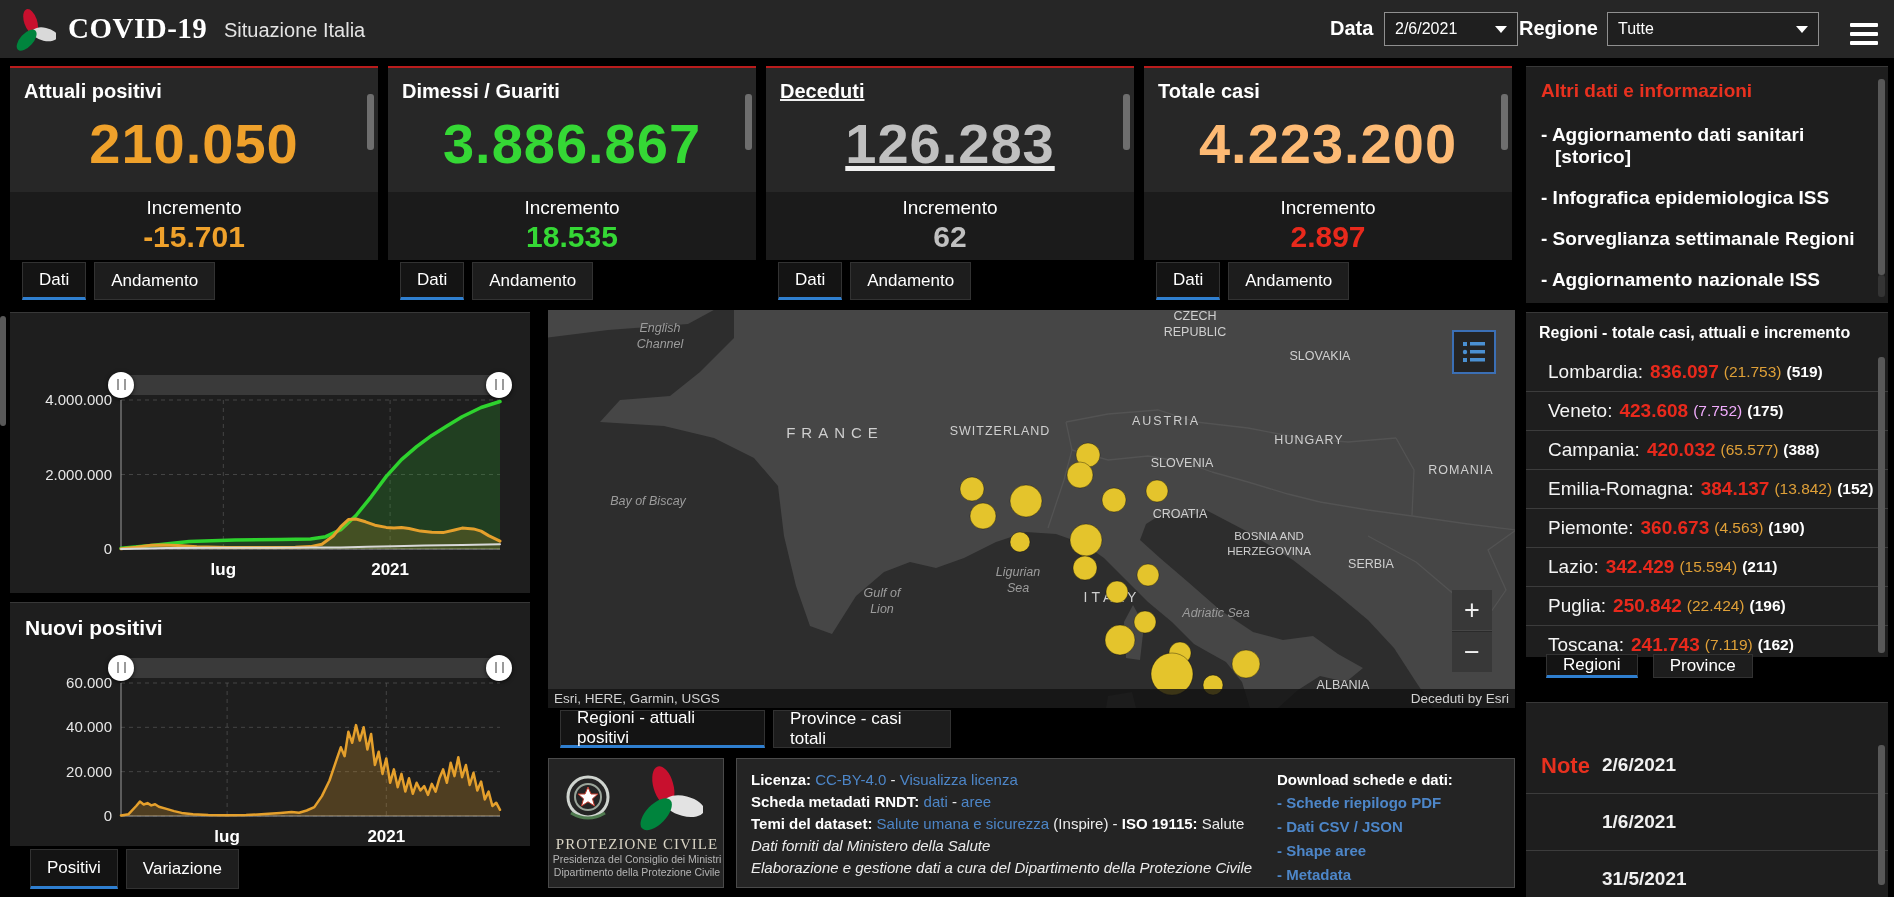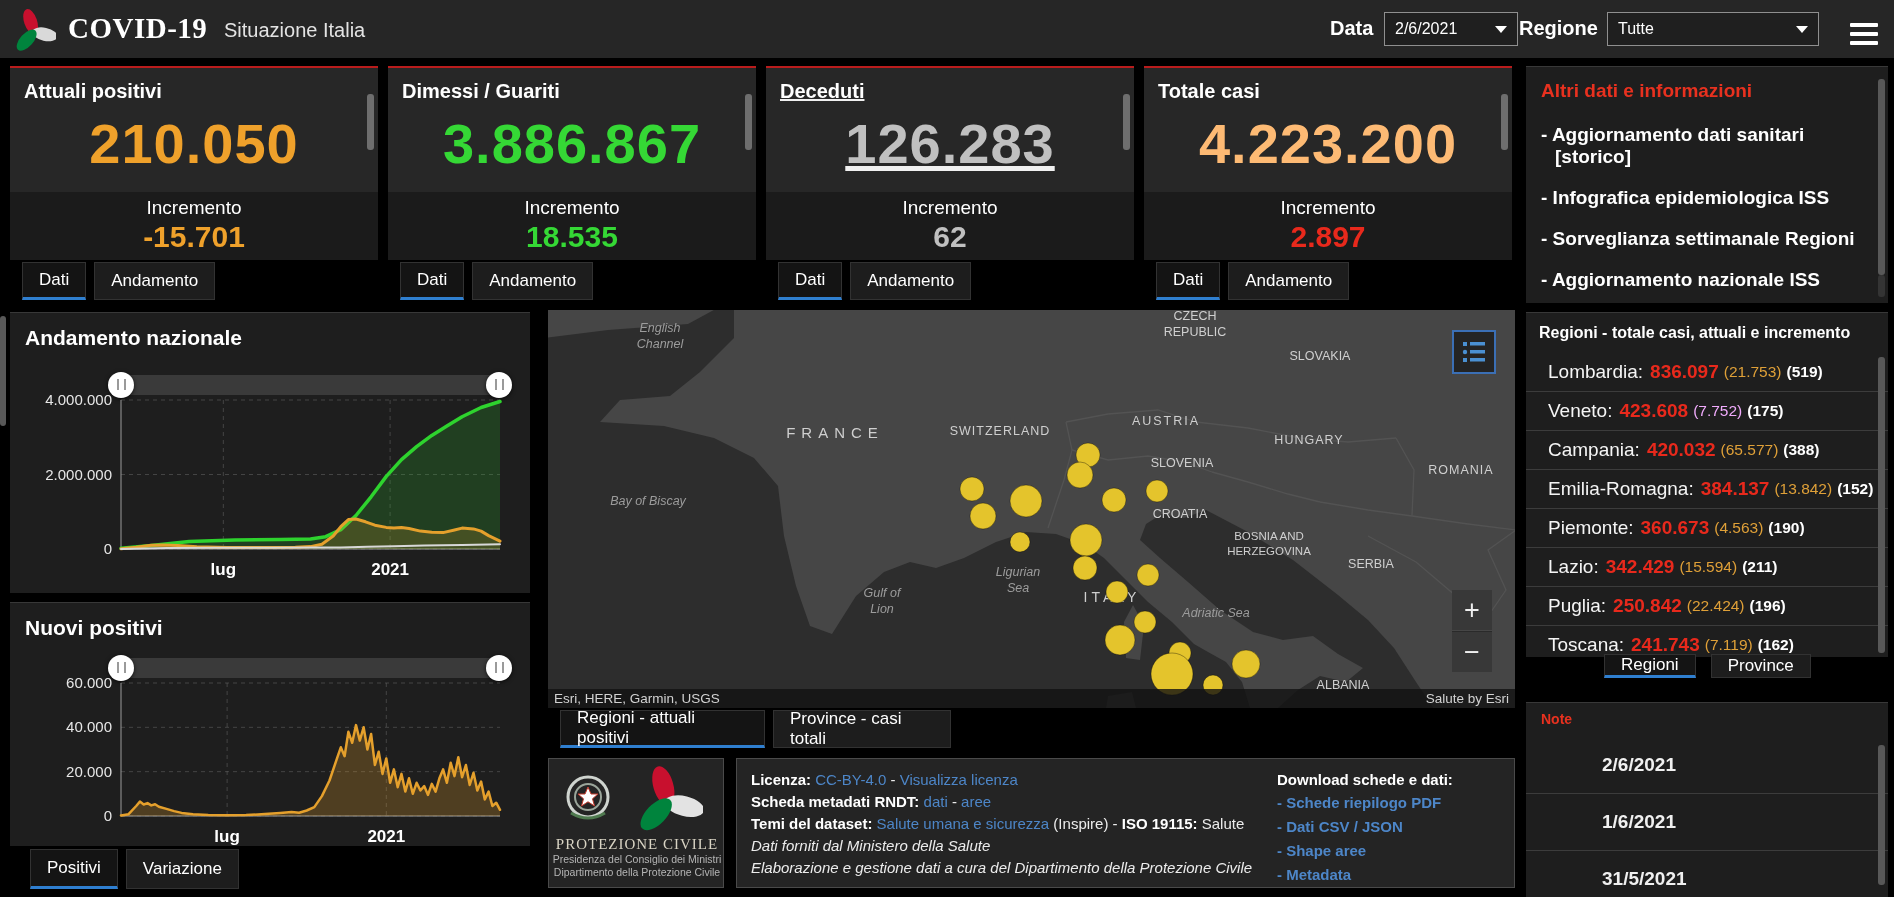--- a/index.html
+++ b/index.html
@@ -141,21 +141,20 @@
         </div>
         <div class="card-scroll"></div>
       </div>
       <div class="tabrow abs" style="left: 1156px; top: 262px; height: 38px;">
         <div class="tab active">Dati</div>
         <div class="tab">Andamento</div>
       </div>
     </div>
 
   <div class="panel abs" style="left:10px;top:312px;width:520px;height:280px;">
-    <div class="panel-title">Andamento nazionale</div>
     <div class="slider-track abs" style="left:111px;top:62px;width:378px;"></div>
     <div class="handle" style="left:98px;top:59px;"></div>
     <div class="handle" style="left:476px;top:59px;"></div>
     <svg class="abs" style="left:0;top:0;" width="520" height="280" viewBox="0 0 520 280">
         <line x1="111" x2="490" y1="87" y2="87" stroke="#6a6a6a" stroke-dasharray="4 4" opacity="0.5"></line>
         <text x="102" y="92" fill="#e6e6e6" font-size="15" text-anchor="end">4.000.000</text>
         <line x1="111" x2="490" y1="161.5" y2="161.5" stroke="#6a6a6a" stroke-dasharray="4 4" opacity="0.5"></line>
         <text x="102" y="166.5" fill="#e6e6e6" font-size="15" text-anchor="end">2.000.000</text>
         <line x1="111" x2="490" y1="236" y2="236" stroke="#6a6a6a" stroke-dasharray="4 4" opacity="0.5"></line>
         <text x="102" y="241" fill="#e6e6e6" font-size="15" text-anchor="end">0</text>
@@ -282,21 +281,21 @@
             <rect x="16" y="18" width="15" height="3.5"></rect>
           <rect x="9" y="26" width="4" height="4"></rect>
             <rect x="16" y="26" width="15" height="3.5"></rect>
         </g>
       </svg>
     </div>
     <div class="map-btn" style="left:904px;top:280px;width:40px;height:40px;">+</div>
     <div class="map-btn" style="left:904px;top:321px;width:40px;height:40px;border-top:1px solid #2a2a2a;">−</div>
     <div id="attrib-bar">
       <span>Esri, HERE, Garmin, USGS</span>
-      <span>Salute by Esri</span>
+      <span>Deceduti by Esri</span>
     </div>
   </div>
 
   <div class="tabrow abs" style="left:560px;top:710px;height:38px;">
     <div class="tab active" style="width:205px;">Regioni - attuali positivi</div>
     <div class="tab" style="width:178px;">Province - casi totali</div>
   </div>
 
   <div class="fbox abs" style="left:548px;top:758px;width:176px;height:130px;">
     <svg class="abs" style="left:8px;top:6px;" width="62" height="70" viewBox="0 0 62 70">
@@ -405,27 +404,27 @@
         <div class="region-row">
           <span class="rr-name">Toscana:</span>
           <span class="rr-total" style="color:#e8291c">241.743</span>
           <span class="rr-att" style="color:#dfa038">(7.119)</span>
           <span class="rr-inc">(162)</span>
         </div>
       </div>
     <div class="vscroll" style="left:352px;top:44px;height:296px;"></div>
   </div>
 
-  <div class="tabrow abs" style="left:1604px;top:654px;height:24px;gap:15px;">
+  <div class="tabrow abs" style="left:1546px;top:654px;height:24px;gap:15px;">
     <div class="tab active">Regioni</div>
     <div class="tab">Province</div>
   </div>
 
   <div class="panel abs" style="left:1526px;top:702px;width:362px;height:195px;overflow:hidden;">
-    <div class="panel-title red-title" style="font-size:14px;padding-top:8px;">Note</div>
+    <div class="panel-title red-title" style="font-size:22px;padding-top:8px;margin-top:42px;">Note</div>
     <div id="note-rows" class="abs" style="left:0;top:34px;width:362px;">
         <div class="note-row">2/6/2021</div>
         <div class="note-row">1/6/2021</div>
         <div class="note-row">31/5/2021</div>
       </div>
     <div class="vscroll" style="left:352px;top:42px;height:140px;"></div>
   </div>
 
 </div>
 

